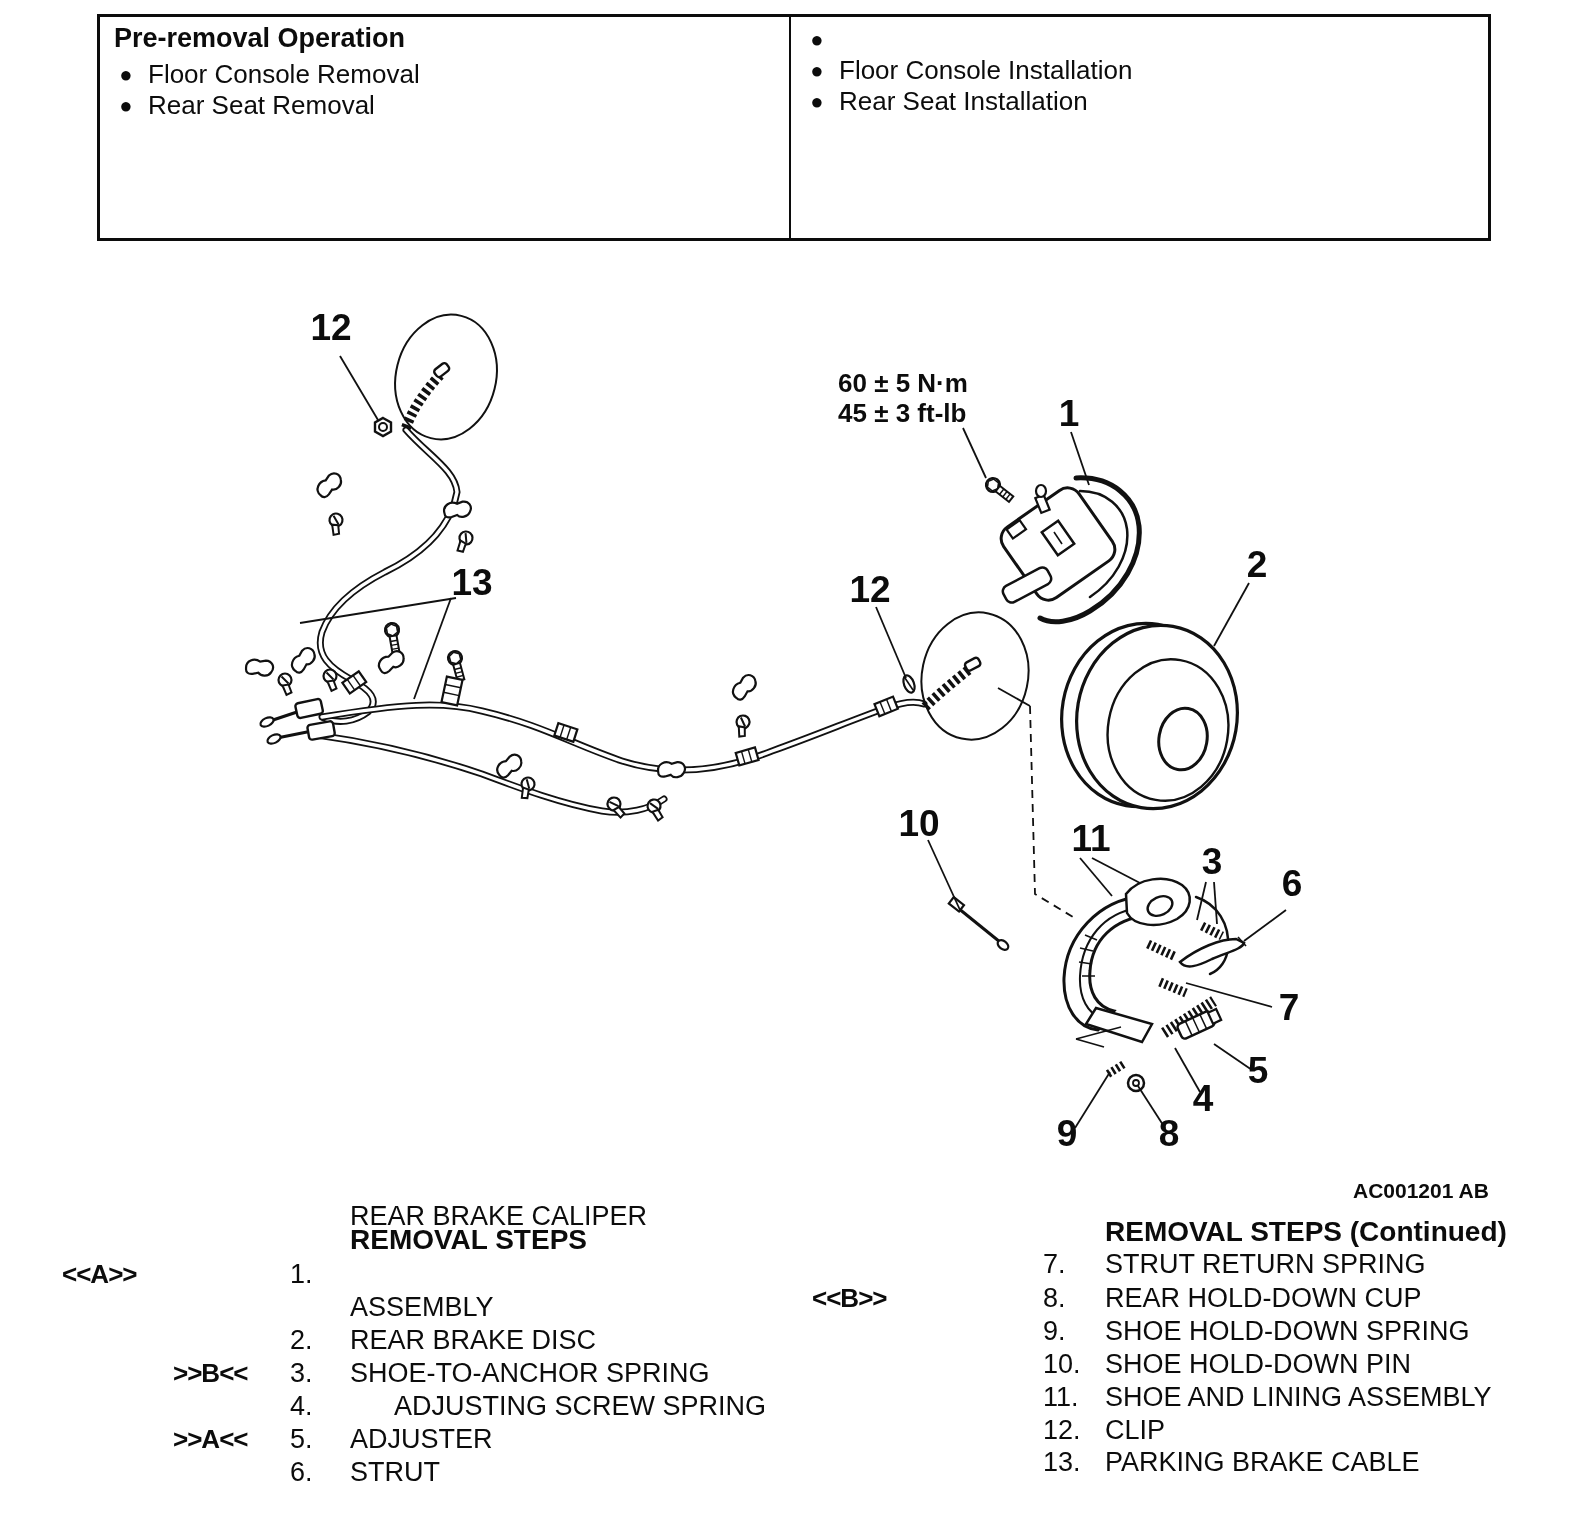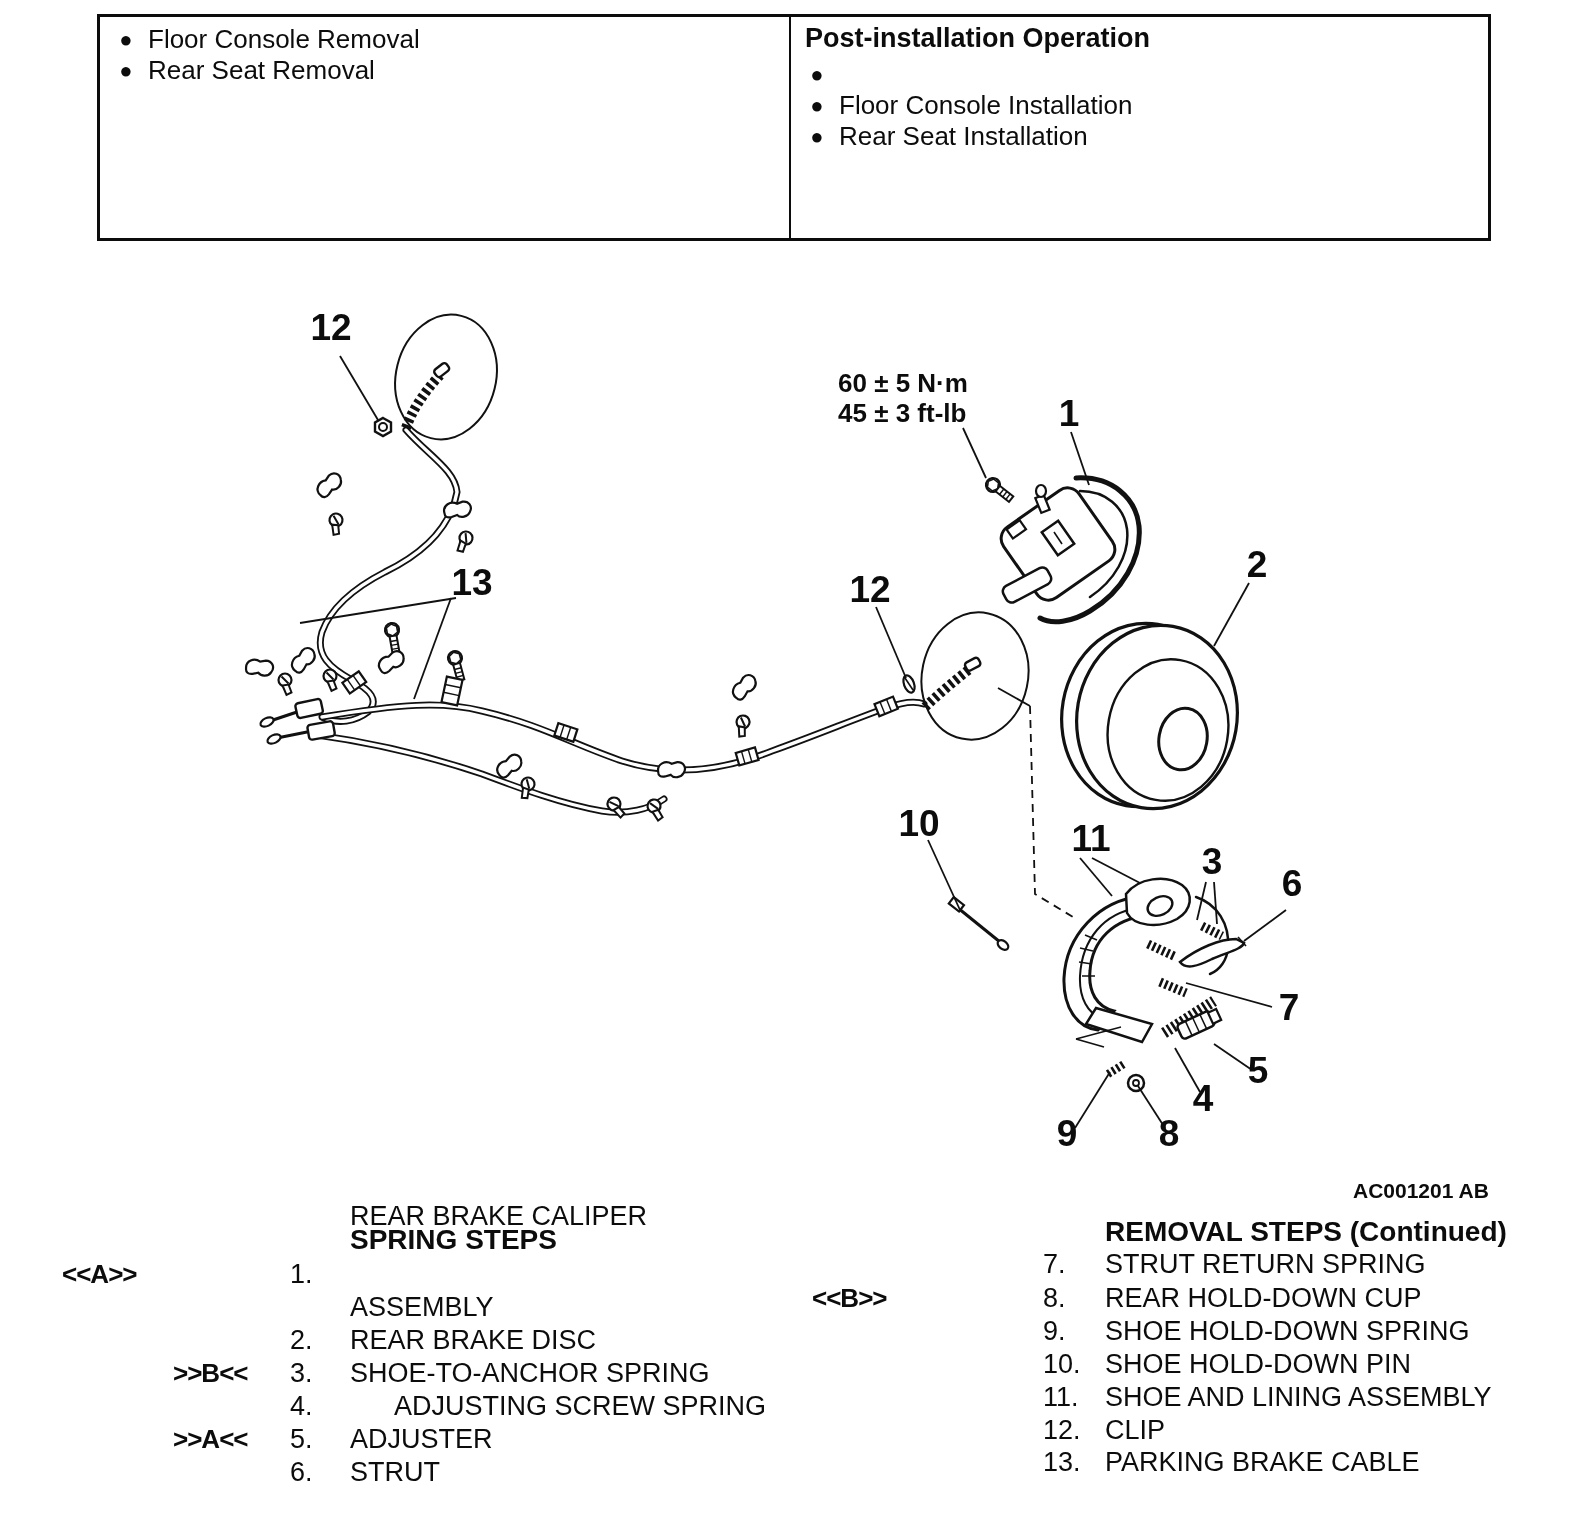--- a/index.html
+++ b/index.html
@@ -37,31 +37,31 @@
   .ls-num  { font-size:27px; }
   .ls-marker { font-size:26px; font-weight:bold; letter-spacing:-1px; }
 </style>
 </head>
 <body>
 
 <div class="page">
 
   <div class="op-table">
     <div class="op-cell-left">
+      <div class="op-title">Pre-removal Operation</div>
       <div class="b-row">
         <span class="b-dot">●</span>
         <span class="b-txt">Floor Console Removal</span>
       </div>
       <div class="b-row">
         <span class="b-dot">●</span>
         <span class="b-txt">Rear Seat Removal</span>
       </div>
     </div>
     <div class="op-cell-right">
-      <div class="op-title">Post-installation Operation</div>
       <div class="b-row">
         <span class="b-dot">●</span>
       </div>
       <div class="b-row">
         <span class="b-dot">●</span>
         <span class="b-txt">Floor Console Installation</span>
       </div>
       <div class="b-row">
         <span class="b-dot">●</span>
         <span class="b-txt">Rear Seat Installation</span>
@@ -273,21 +273,21 @@
     <text class="callout" x="1289" y="740">7</text>
     <text class="callout" x="1258" y="803">5</text>
     <text class="callout" x="1203" y="831">4</text>
     <text class="callout" x="1169" y="866">8</text>
     <text class="callout" x="1067" y="866">9</text>
 
     <text class="figcode" x="1353" y="918">AC001201 AB</text>
   </svg>
 
   <div>
-    <div class="abs ls-head" style="left:350px; top:1224px;">SPRING STEPS</div>
+    <div class="abs ls-head" style="left:350px; top:1224px;">REMOVAL STEPS</div>
 
     <span class="abs ls-marker" style="left:62px;  top:1259px;">&lt;&lt;A&gt;&gt;</span>
     <span class="abs ls-num" style="left:290px; top:1259px;">1.</span>
     <span class="abs ls-item" style="left:350px; top:1201px;">REAR BRAKE CALIPER</span>
     <span class="abs ls-item" style="left:350px; top:1292px;">ASSEMBLY</span>
 
     <span class="abs ls-num" style="left:290px; top:1325px;">2.</span>
     <span class="abs ls-item" style="left:350px; top:1325px;">REAR BRAKE DISC</span>
 
     <span class="abs ls-marker" style="left:173px; top:1358px;">&gt;&gt;B&lt;&lt;</span>

